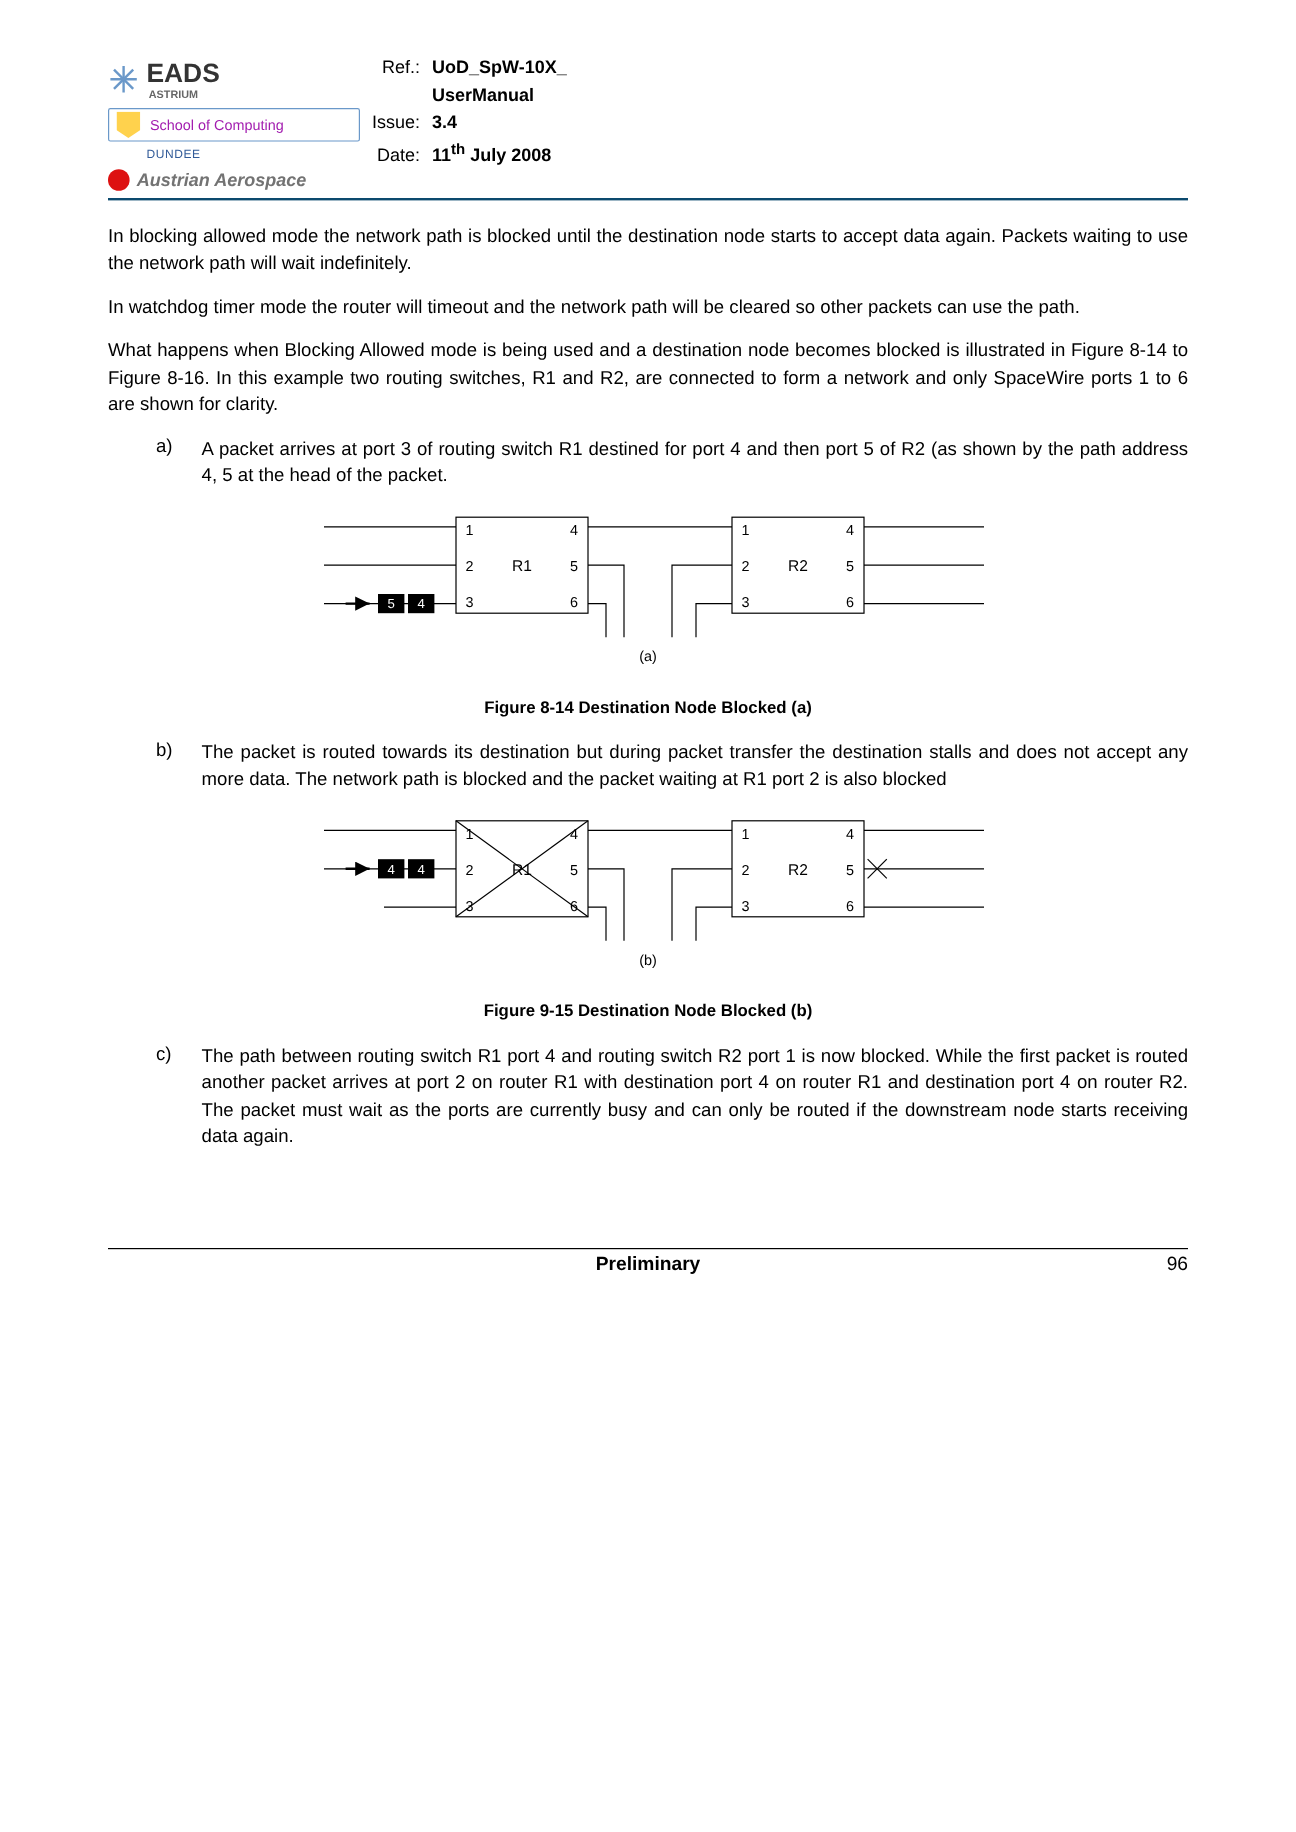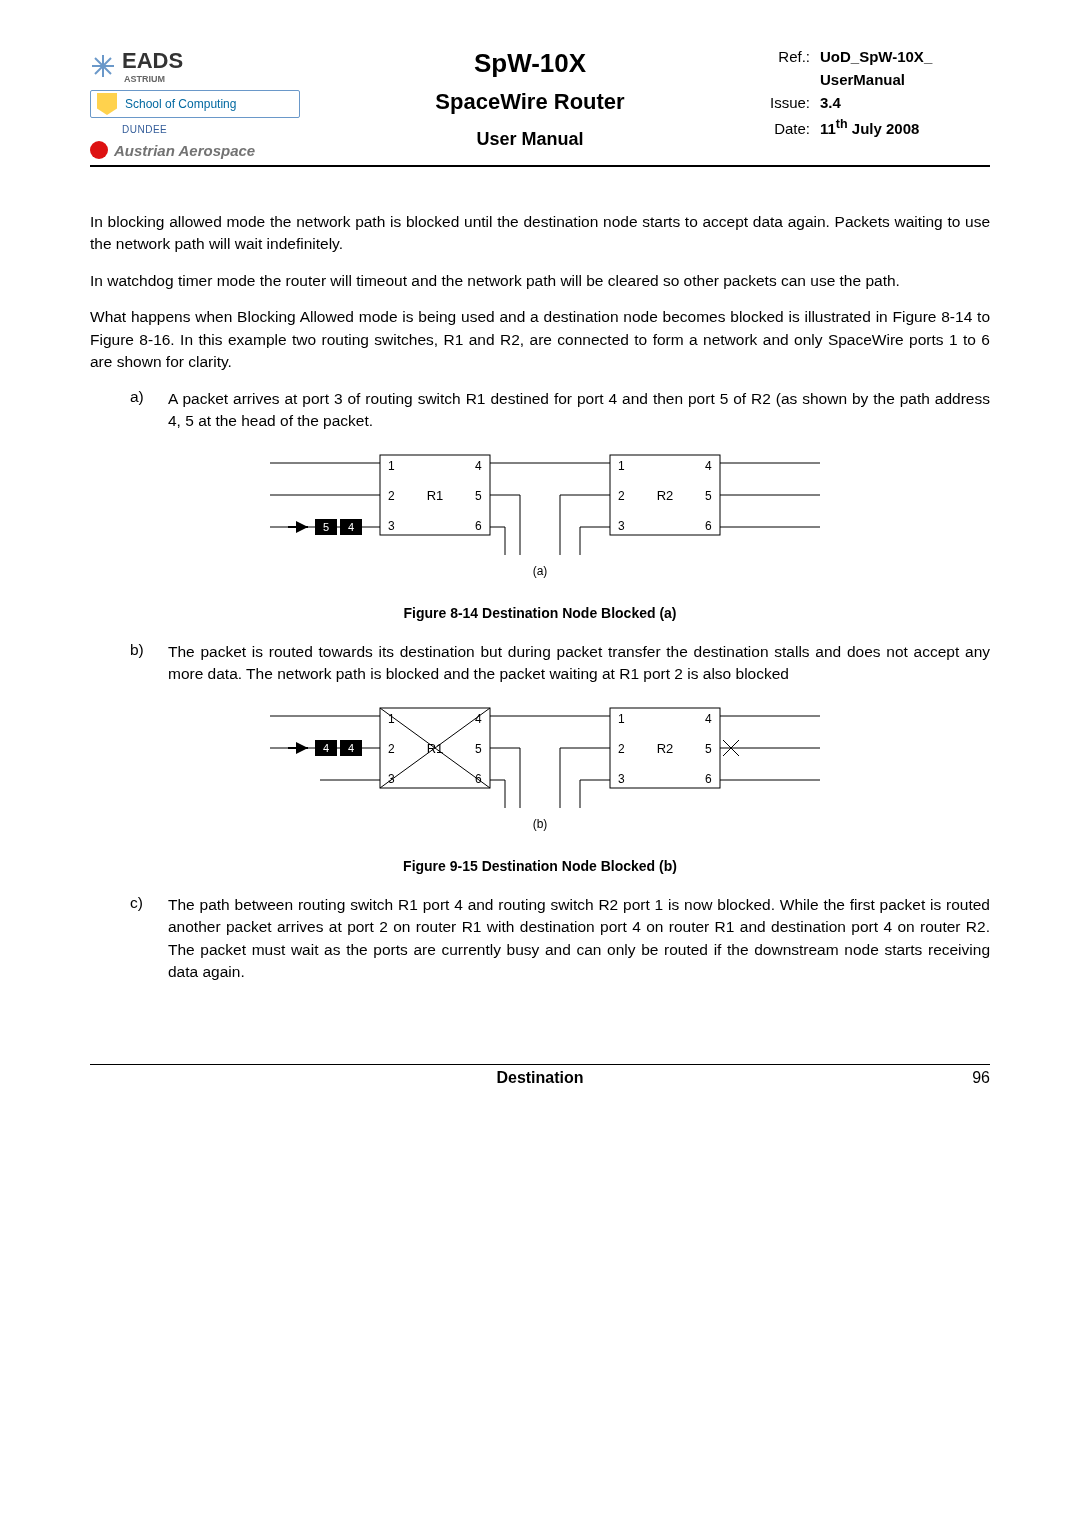--- a/index.html
+++ b/index.html
@@ -9,23 +9,23 @@
     background: #fff;
     color: #000;
     width: 1080px;
   }
   .page {
     padding: 48px 90px 40px 90px;
     box-sizing: border-box;
   }
   .header {
     display: flex;
-    border-bottom: 2px solid #000000;
+    border-bottom: 2px solid #0c4a6e;
     padding-bottom: 6px;
-    margin-bottom: 44px;
+    margin-bottom: 20px;
   }
   .header-left {
     width: 210px;
     display: flex;
     flex-direction: column;
     gap: 6px;
   }
   .logo1 {
     display: flex;
     align-items: center;
@@ -39,21 +39,21 @@
     display: flex; align-items: center; gap: 8px;
     border: 1px solid #6a98c9;
     padding: 2px 6px;
     border-radius: 2px;
   }
   .logo-school .shield {
     width: 20px; height: 22px;
     background: #ffd24d;
     clip-path: polygon(0 0, 100% 0, 100% 70%, 50% 100%, 0 70%);
   }
-  .logo-school .txt { color: #0369a1; font-size: 12px; }
+  .logo-school .txt { color: #a21caf; font-size: 12px; }
   .dundee { color: #335c99; font-size: 10px; letter-spacing: 0.5px; margin-left: 32px; }
   .austrian {
     display: flex; align-items: center; gap: 6px;
     font-style: italic; font-weight: bold; font-size: 15px; color: #737373;
   }
   .austrian .dot {
     width: 18px; height: 18px; border-radius: 50%; background: #d11;
     display: inline-block;
   }
   .header-mid {
@@ -110,25 +110,20 @@
       <div class="logo-school">
         <span class="shield"></span>
         <span class="txt">School of Computing</span>
       </div>
       <div class="dundee">DUNDEE</div>
       <div class="austrian">
         <span class="dot"></span>
         <span>Austrian Aerospace</span>
       </div>
     </div>
-    <div class="header-mid">
-      <div class="t1">SpW-10X</div>
-      <div class="t2">SpaceWire Router</div>
-      <div class="t3">User Manual</div>
-    </div>
     <div class="header-right">
       <div class="hr-row">
         <span class="lbl">Ref.:</span>
         <span class="val">UoD_SpW-10X_</span>
       </div>
       <div class="hr-row">
         <span class="lbl"></span>
         <span class="val">UserManual</span>
       </div>
       <div class="hr-row">
@@ -271,18 +266,18 @@
       <div class="list-row">
         <div class="letter">c)</div>
         <div class="txt">The path between routing switch R1 port 4 and routing switch R2 port 1 is now blocked. While the first packet is routed another packet arrives at port 2 on router R1 with destination port 4 on router R1 and destination port 4 on router R2. The packet must wait as the ports are currently busy and can only be routed if the downstream node starts receiving data again.</div>
       </div>
     </div>
   </div>
 
   <div class="footer-wrap">
     <div class="footer">
       <span></span>
-      <span class="center">Destination</span>
+      <span class="center">Preliminary</span>
       <span>96</span>
     </div>
   </div>
 
 </div>
 
 </body></html>

